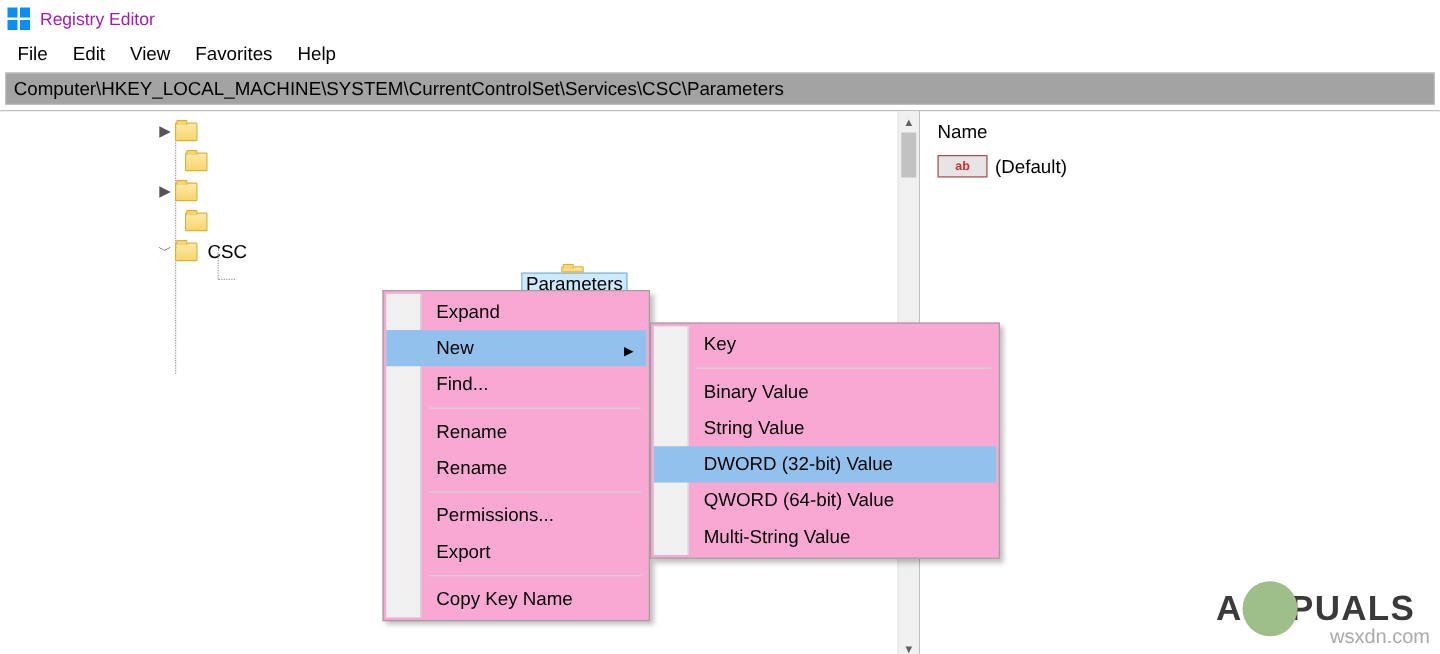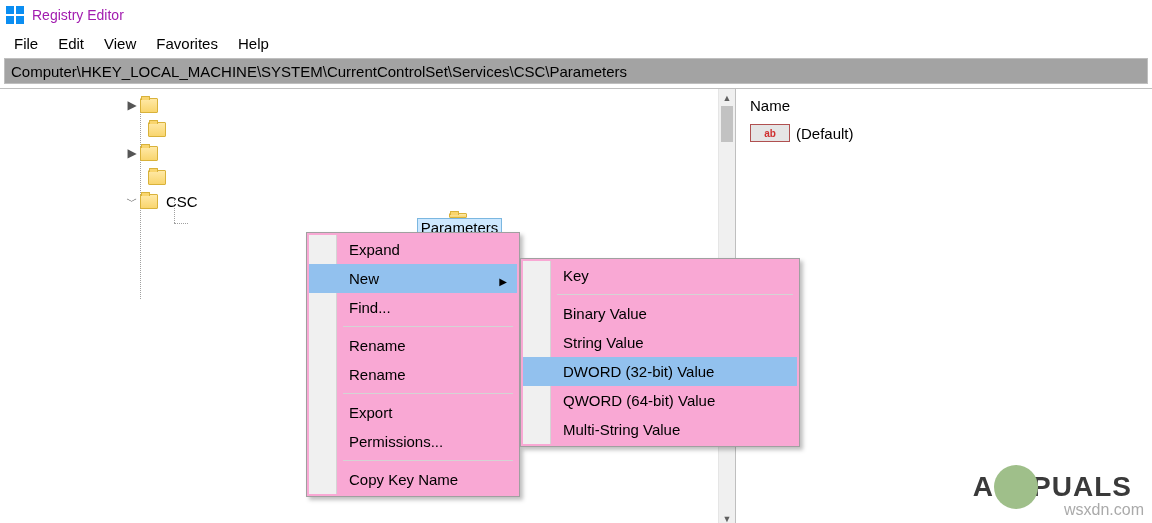--- a/index.html
+++ b/index.html
@@ -150,24 +150,24 @@
     </div>
   <div class="sep"></div>
   <div class="mi">
       <span>Rename</span>
     </div>
   <div class="mi">
       <span>Rename</span>
     </div>
   <div class="sep"></div>
   <div class="mi">
+      <span>Permissions...</span>
+    </div>
+  <div class="mi">
       <span>Export</span>
-    </div>
-  <div class="mi">
-      <span>Permissions...</span>
     </div>
   <div class="sep"></div>
   <div class="mi">
       <span>Copy Key Name</span>
     </div>
 </div>
 
 <div class="ctxmenu menu2">
   <div class="gutter"></div>
   <div class="mi">

